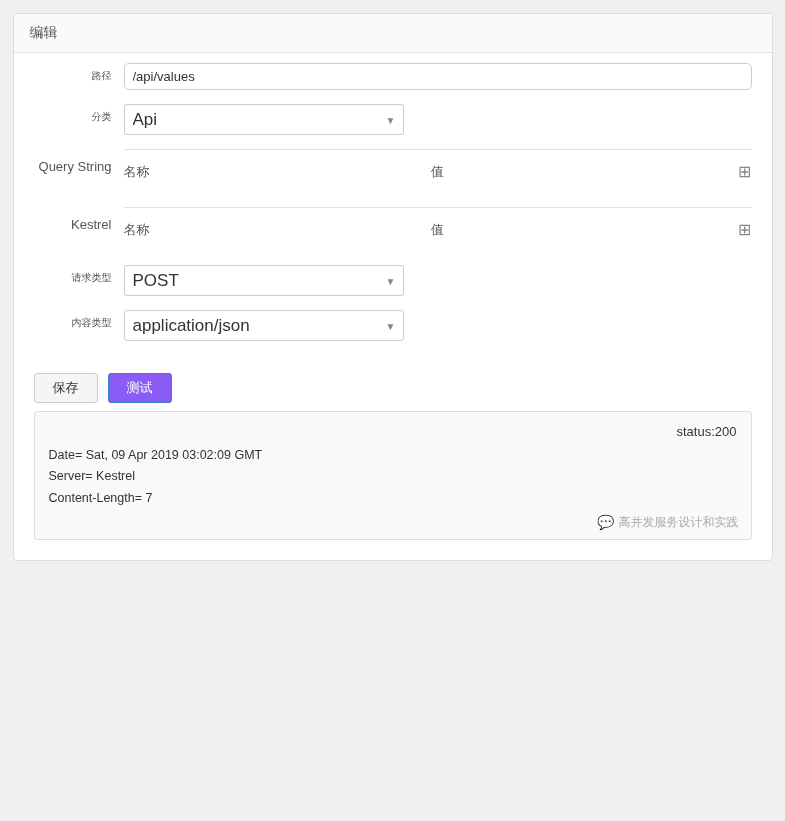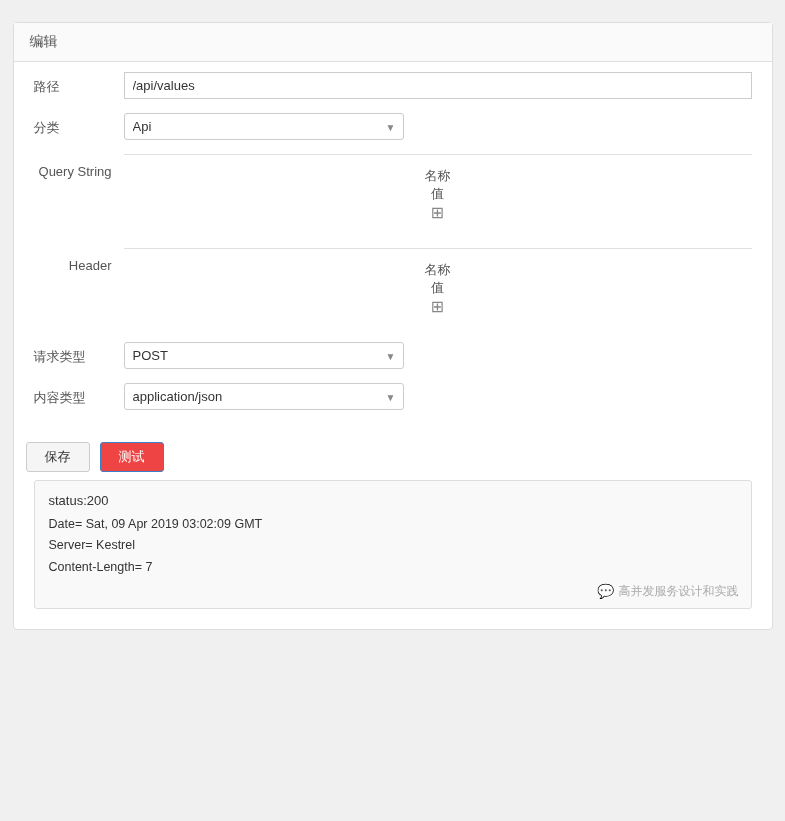--- a/index.html
+++ b/index.html
@@ -9,66 +9,67 @@
       font-size: 14px;
       color: #333;
       padding: 10px;
     }
     .card {
       background: #fff;
       border: 1px solid #ddd;
       border-radius: 4px;
       padding: 0 0 20px 0;
       max-width: 760px;
-      margin: 12px auto;
+      margin: 3px auto;
     }
     .card-header {
       padding: 10px 16px;
       border-bottom: 1px solid #e0e0e0;
       font-size: 14px;
       color: #555;
       background: #fafafa;
     }
     .form-body {
       padding: 10px 20px;
     }
     .form-row {
       display: flex;
       align-items: flex-start;
       margin-bottom: 14px;
     }
     .form-label {
       width: 90px;
       min-width: 90px;
+      text-align: right;
       padding-right: 12px;
       padding-top: 6px;
       color: #555;
-      font-size: 13px;
+      font-size: 10px;
     }
     .form-control {
       flex: 1;
       border: 1px solid #ccc;
-      border-radius: 0;
+      border-radius: 5px;
       padding: 5px 8px;
       font-size: 13px;
       color: #333;
       outline: none;
       background: #fff;
     }
     .select-wrapper {
       position: relative;
       flex: 1;
       max-width: 280px;
     }
     .select-wrapper select {
       width: 100%;
       border: 1px solid #ccc;
       border-radius: 3px;
       padding: 5px 28px 5px 8px;
-      font-size: 13px;
+      font-size: 17px;
       color: #333;
       background: #fff;
       appearance: none;
       -webkit-appearance: none;
       outline: none;
       cursor: pointer;
     }
     .select-arrow {
       position: absolute;
       right: 8px;
@@ -96,21 +97,20 @@
       flex: 1;
       border-top: 1px solid #e0e0e0;
       padding: 8px 0;
       margin-bottom: 14px;
     }
     .section-cols {
       display: flex;
       align-items: center;
       justify-content: space-between;
       padding: 4px 0;
-      flex-direction: column;
     }
     .section-col-name {
       flex: 1;
       font-size: 13px;
       color: #555;
     }
     .section-col-value {
       flex: 1;
       font-size: 13px;
       color: #555;
@@ -129,54 +129,54 @@
       color: #333;
       outline: none;
       background: #fff;
       resize: vertical;
       min-height: 170px;
       width: 100%;
     }
     .btn-row {
       display: flex;
       align-items: center;
-      padding: 8px 12px;
+      padding: 8px 20px;
       gap: 10px;
     }
     .btn {
       padding: 5px 18px;
       border-radius: 3px;
       border: 1px solid #ccc;
       font-size: 13px;
       cursor: pointer;
       outline: none;
     }
     .btn-default {
       background: #f5f5f5;
       color: #333;
       border-color: #ccc;
     }
     .btn-primary {
-      background: #ef4444;
+      background: #8b5cf6;
       color: #fff;
       border-color: #3a80c9;
     }
     .result-box {
       margin: 0 20px;
       border: 1px solid #ddd;
       border-radius: 3px;
       background: #f9f9f9;
       padding: 12px 14px 30px 14px;
       position: relative;
       font-size: 12.5px;
       color: #333;
       min-height: 110px;
     }
     .result-status {
-      text-align: left;
+      text-align: right;
       margin-bottom: 6px;
       font-size: 13px;
     }
     .result-line {
       line-height: 1.7;
     }
     .watermark {
       position: absolute;
       bottom: 8px;
       right: 12px;
@@ -222,21 +222,21 @@
       <div class="section-content">
         <div class="section-cols">
           <div class="section-col-name">名称</div>
           <div class="section-col-value">值</div>
           <span class="section-icon">⊞</span>
         </div>
       </div>
     </div>
 
     <div class="section-row">
-      <div class="section-label">Header</div>
+      <div class="section-label">Kestrel</div>
       <div class="section-content">
         <div class="section-cols">
           <div class="section-col-name">名称</div>
           <div class="section-col-value">值</div>
           <span class="section-icon">⊞</span>
         </div>
       </div>
     </div>
 
     <div class="form-row">

